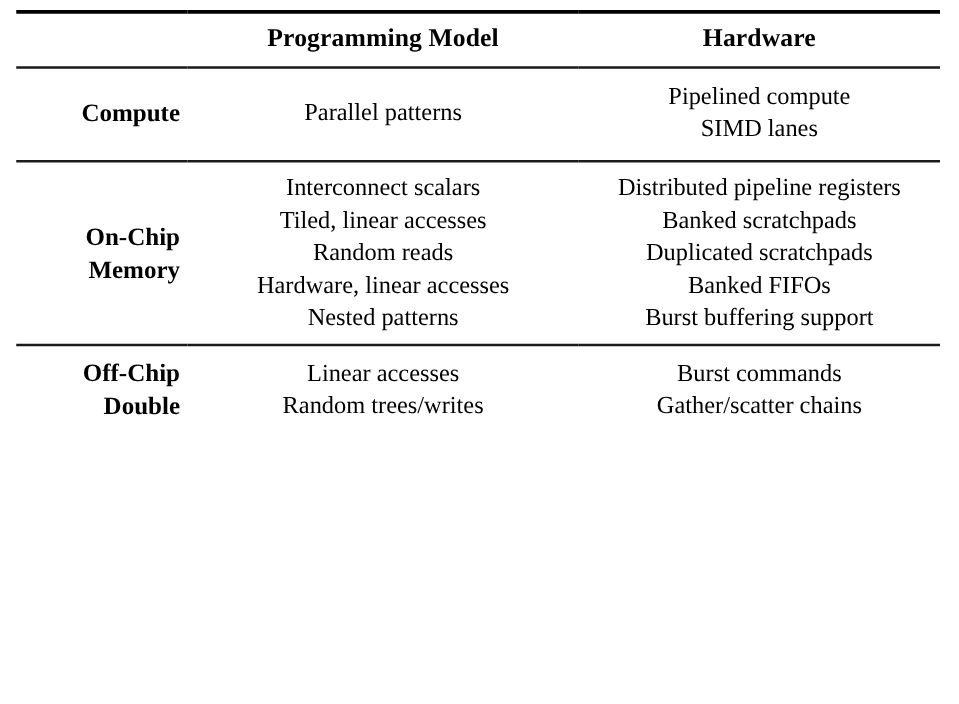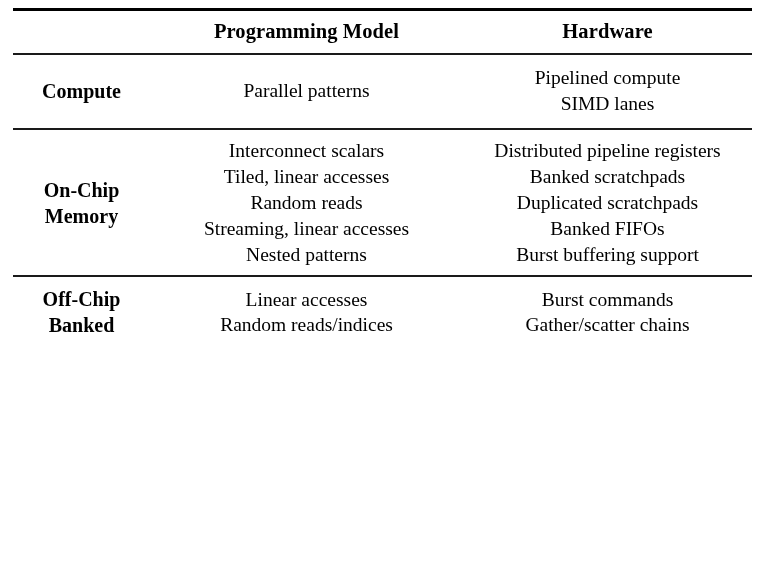--- a/index.html
+++ b/index.html
@@ -54,21 +54,21 @@
     text-align: center;
     vertical-align: middle;
     padding: 9px 4px 10px 4px;
     font-size: 20.5px;
     letter-spacing: 0.1px;
   }
   th.col-head.blank { font-weight: normal; }
 
   td.row-label {
     font-weight: bold;
-    text-align: center;
+    text-align: right;
     vertical-align: middle;
     padding: 4px 6px;
     font-size: 20px;
     line-height: 1.30;
     white-space: pre-line;
   }
 
   td.cell {
     text-align: center;
     vertical-align: middle;
@@ -121,38 +121,38 @@
           </td>
       </tr>
 
       <tr class="rule-mid sec-onchip">
         <td class="row-label">On-Chip
 Memory</td>
         <td class="cell">
             <span class="line">Interconnect scalars</span>
             <span class="line">Tiled, linear accesses</span>
             <span class="line">Random reads</span>
-            <span class="line">Streaming, linear accesses</span>
+            <span class="line">Hardware, linear accesses</span>
             <span class="line">Nested patterns</span>
           </td>
         <td class="cell">
             <span class="line">Distributed pipeline registers</span>
             <span class="line">Banked scratchpads</span>
             <span class="line">Duplicated scratchpads</span>
             <span class="line">Banked FIFOs</span>
             <span class="line">Burst buffering support</span>
           </td>
       </tr>
 
       <tr class="rule-mid sec-offchip">
         <td class="row-label">Off-Chip
-Banked</td>
+Double</td>
         <td class="cell">
             <span class="line">Linear accesses</span>
-            <span class="line">Random reads/indices</span>
+            <span class="line">Random trees/writes</span>
           </td>
         <td class="cell">
             <span class="line">Burst commands</span>
             <span class="line">Gather/scatter chains</span>
           </td>
       </tr>
 
 
 
     </tbody>

